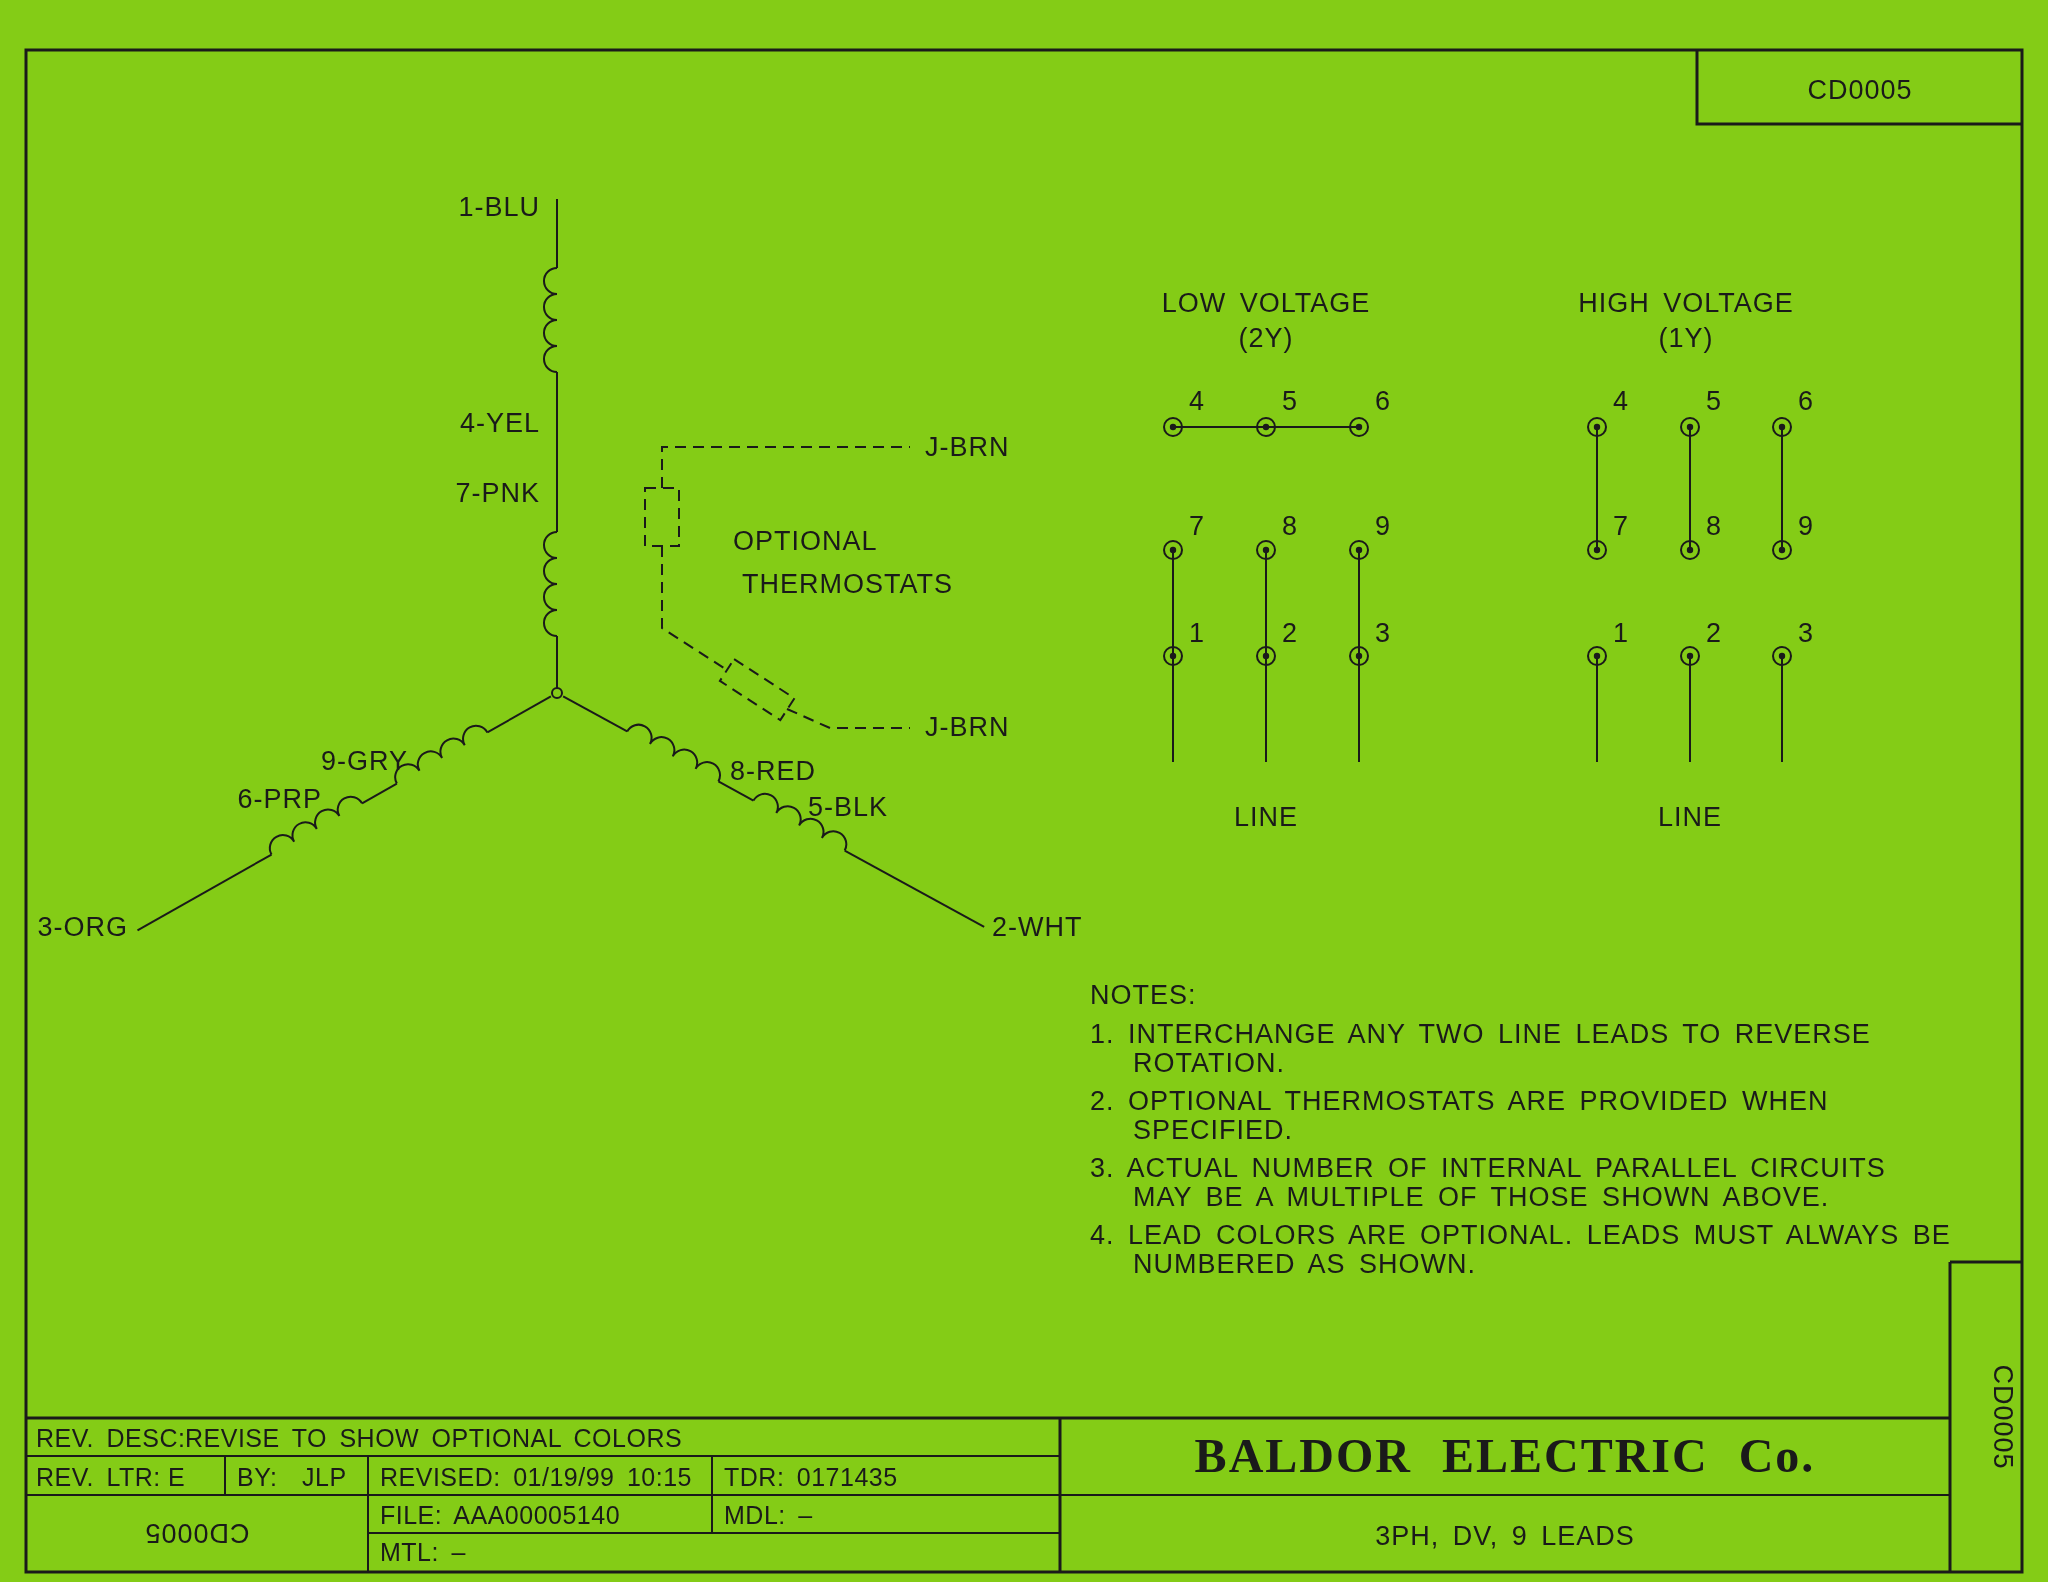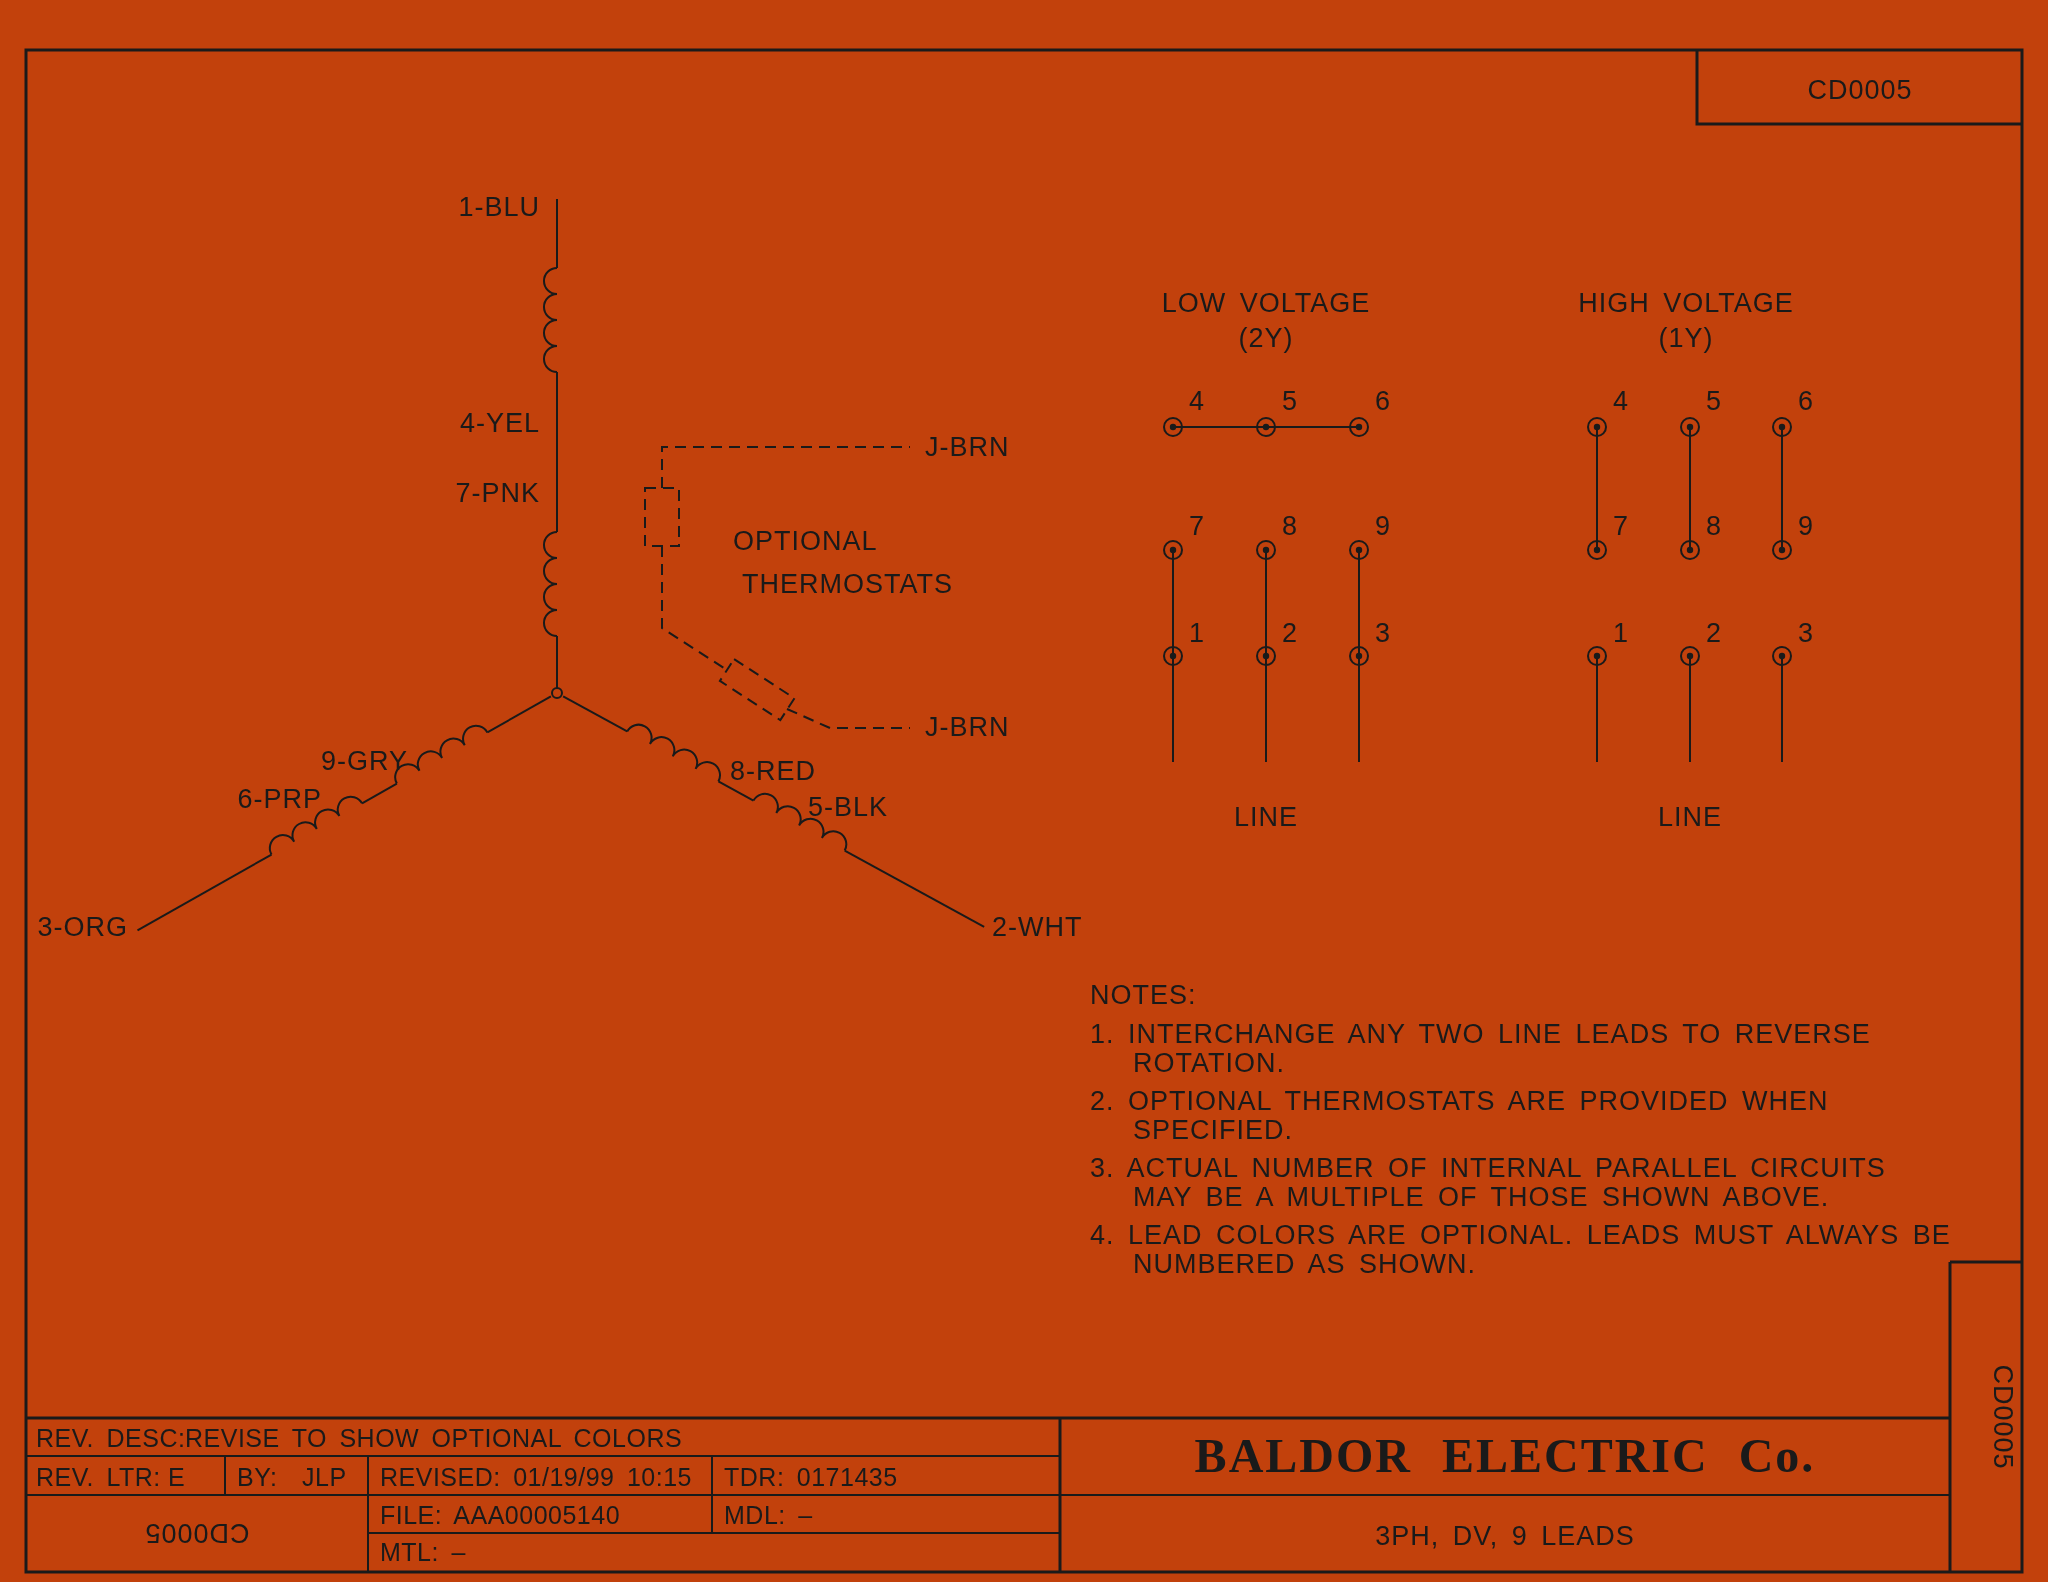--- a/index.html
+++ b/index.html
@@ -1,16 +1,16 @@
 <!DOCTYPE html>
 <html><head>
 <meta charset="utf-8">
 <style>
   html,body{margin:0;padding:0;background:#ffffff;}
-  .sheet{position:relative;width:2048px;height:1582px;background:#c2410c;overflow:hidden;}
+  .sheet{position:relative;width:2048px;height:1582px;background:#84cc16;overflow:hidden;}
   svg{display:block;width:2048px;height:1582px;}
   .ln{stroke:#1a1a1a;stroke-width:2;fill:none;stroke-linecap:butt;stroke-linejoin:miter;}
   .ln3{stroke:#1a1a1a;stroke-width:3;fill:none;}
   .dashed{stroke:#1a1a1a;stroke-width:2;fill:none;stroke-dasharray:11 7;}
   .dot{fill:#1a1a1a;stroke:none;}
   text{font-family:"Liberation Sans","DejaVu Sans",sans-serif;font-size:27px;fill:#1a1a1a;letter-spacing:1px;word-spacing:5px;}
   .tb{font-size:25px;letter-spacing:0.5px;}
   .num{font-size:27px;}
   .company{font-family:"Liberation Serif","DejaVu Serif",serif;font-size:48px;font-weight:bold;letter-spacing:2px;word-spacing:16px;}
   .mid{text-anchor:middle;}

